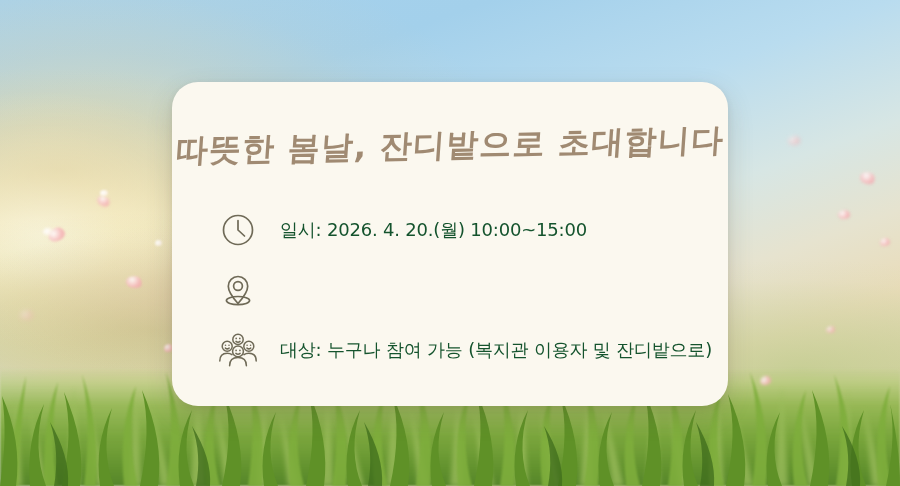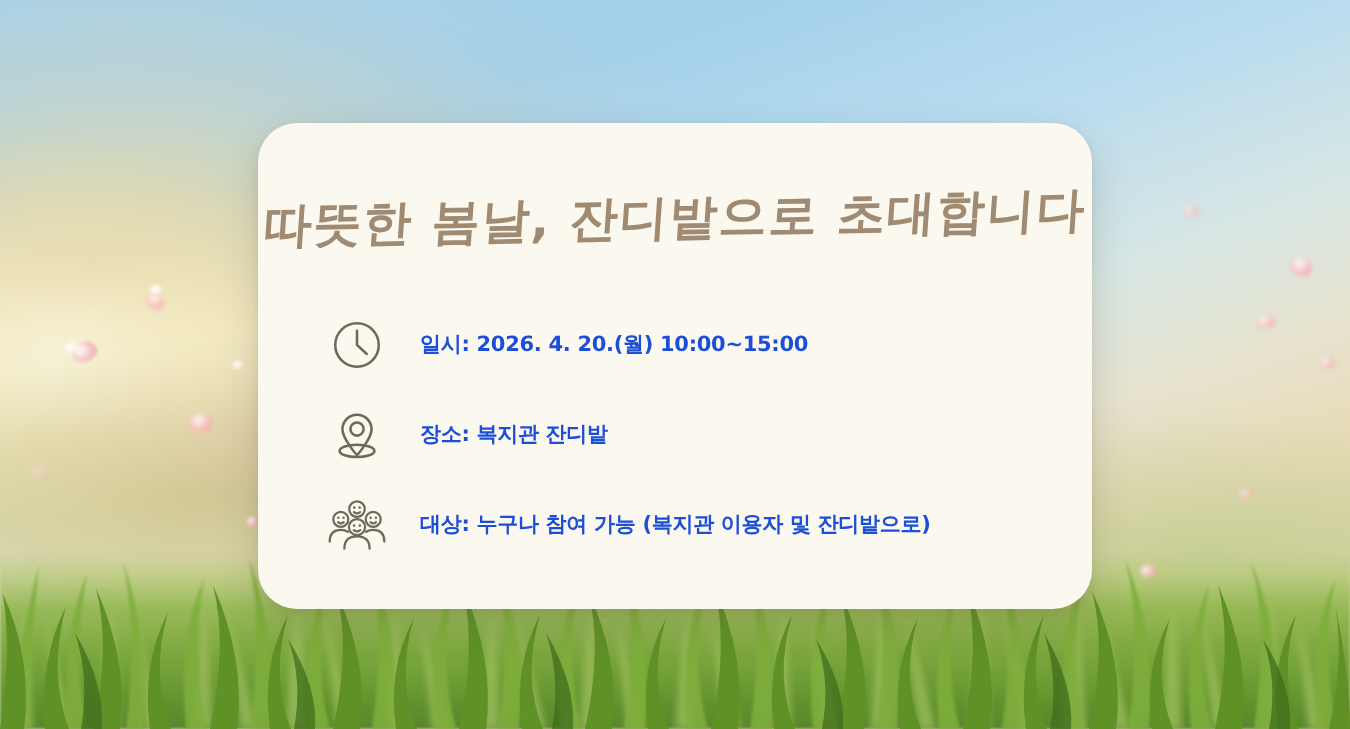--- a/index.html
+++ b/index.html
@@ -164,23 +164,23 @@
     width: 44px;
     min-width: 44px;
     height: 44px;
     display: flex;
     align-items: center;
     justify-content: center;
     margin-right: 20px;
   }
   .info-text {
     font-family: "DejaVu Sans", "Liberation Sans", sans-serif;
-    font-size: 14px;
-    font-weight: 700;
-    color: #1d4ed8;
+    font-size: 18px;
+    font-weight: 400;
+    color: #14532d;
     letter-spacing: -0.2px;
     white-space: nowrap;
   }
 </style>
 </head>
 <body>
 
 <div id="stage">
 
   <div class="bg-layer sky"></div>
@@ -322,21 +322,20 @@
       </div>
 
       <div class="info-row">
         <span class="info-icon">
           <svg width="36" height="36" viewBox="0 0 36 36" fill="none" stroke="#6f6a57" stroke-width="1.7" stroke-linecap="round">
             <path d="M18 4.5 C12.6 4.5 8.3 8.8 8.3 14.2 C8.3 20.6 18 31.5 18 31.5 C18 31.5 27.7 20.6 27.7 14.2 C27.7 8.8 23.4 4.5 18 4.5 Z"></path>
             <circle cx="18" cy="14" r="4.4"></circle>
             <ellipse cx="18" cy="28.6" rx="11.6" ry="4.1"></ellipse>
           </svg>
         </span>
-        <span class="info-text">장소: 복지관 잔디밭</span>
       </div>
 
       <div class="info-row">
         <span class="info-icon">
           <svg width="40" height="36" viewBox="0 0 40 36" fill="none" stroke="#6f6a57" stroke-width="1.5" stroke-linecap="round">
 
             <circle cx="20" cy="7.4" r="5.2"></circle>
             <circle cx="18.2" cy="6.4" r="0.85" fill="#6f6a57" stroke="none"></circle>
             <circle cx="21.8" cy="6.4" r="0.85" fill="#6f6a57" stroke="none"></circle>
             <path d="M18 9.4 Q20 11.1 22 9.4"></path>

